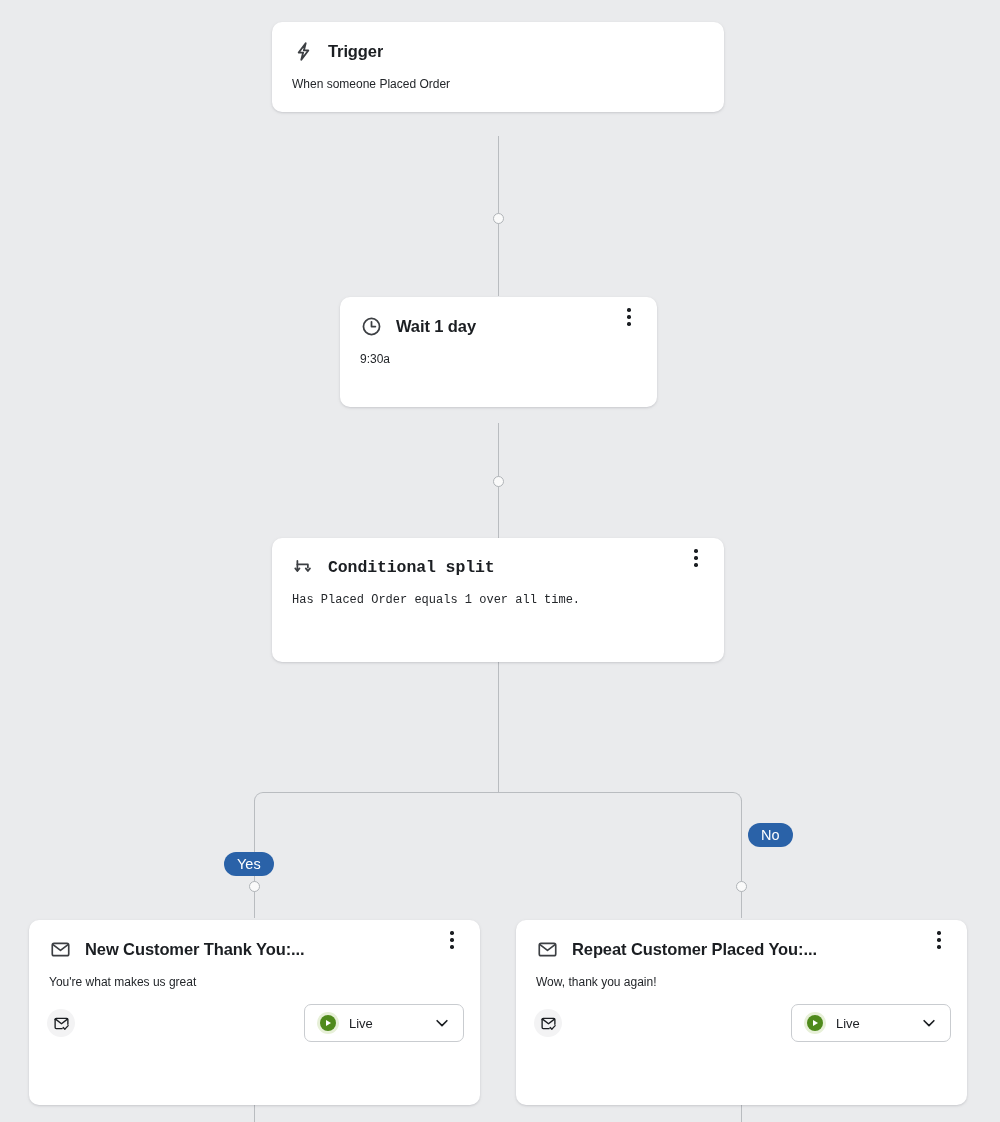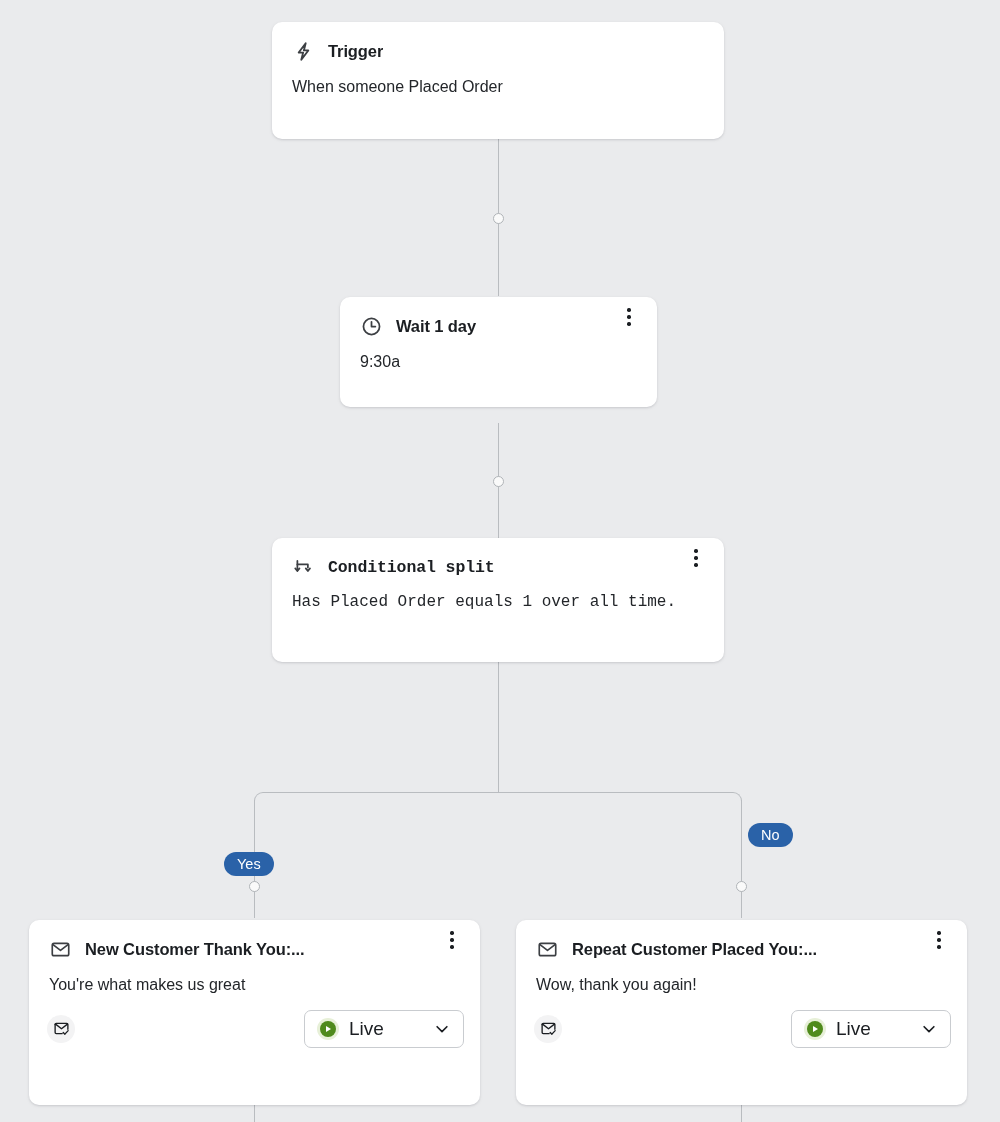--- a/index.html
+++ b/index.html
@@ -103,21 +103,21 @@
   }
   .kebab i {
     display: block;
     width: 3.4px;
     height: 3.4px;
     border-radius: 50%;
     background: #1b1e22;
   }
   .card-sub {
     padding: 14px 20px 0 20px;
-    font-size: 16px;
+    font-size: 12px;
     color: #23262a;
     line-height: 1.35;
     white-space: nowrap;
   }
   .card-foot {
     display: flex;
     align-items: center;
     justify-content: space-between;
     padding: 14px 16px 14px 18px;
   }
@@ -166,21 +166,21 @@
   .status-dot .inner::after {
     content: "";
     width: 0; height: 0;
     border-left: 5px solid #fff;
     border-top: 3.4px solid transparent;
     border-bottom: 3.4px solid transparent;
     margin-left: 1.6px;
   }
   .status-label {
     flex: 1;
-    font-size: 19px;
+    font-size: 13px;
     color: #1b1e22;
     text-align: left;
   }
   .chev { width: 18px; height: 18px; color: #1b1e22; flex: 0 0 18px; }
 </style>
 </head>
 <body>
 
 <div id="canvas">
 
@@ -199,21 +199,21 @@
 
   <div class="conn-v" style="left:741px; top:800px; height:118px;"></div>
   <div class="conn-dot" style="left:736px; top:881px;"></div>
 
   <div class="conn-v" style="left:254px; top:1104px; height:18px;"></div>
   <div class="conn-v" style="left:741px; top:1104px; height:18px;"></div>
 
   <div class="pill" style="left:224px; top:823px;margin-top:29px;">Yes</div>
   <div class="pill" style="left:748px; top:823px;">No</div>
 
-  <div class="card" style="left:272px; top:22px; width:452px; height:117px;">
+  <div class="card" style="left:272px; top:22px; width:452px; height:90px;">
     <div class="card-head">
       <span class="card-icon">
         <svg viewBox="0 0 24 24" width="21" height="21" fill="none" stroke="currentColor" stroke-width="2.1" stroke-linecap="round" stroke-linejoin="round">
           <path d="M14.5 2.5 L6.5 13.2 H11.6 L9.5 21.5 L17.5 10.8 H12.4 Z"></path>
         </svg>
       </span>
       <span class="card-title">Trigger</span>
     </div>
     <div class="card-sub">When someone Placed Order</div>
   </div>

